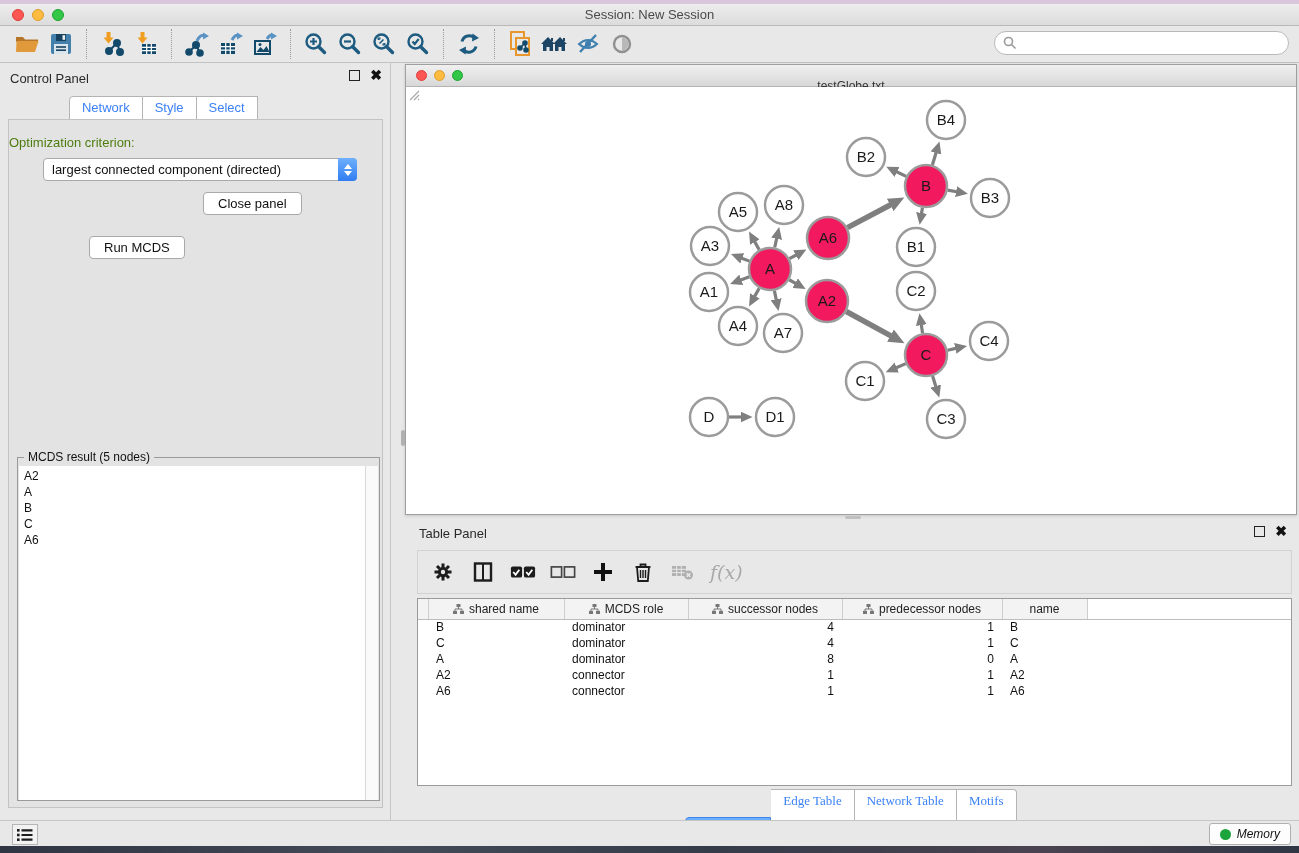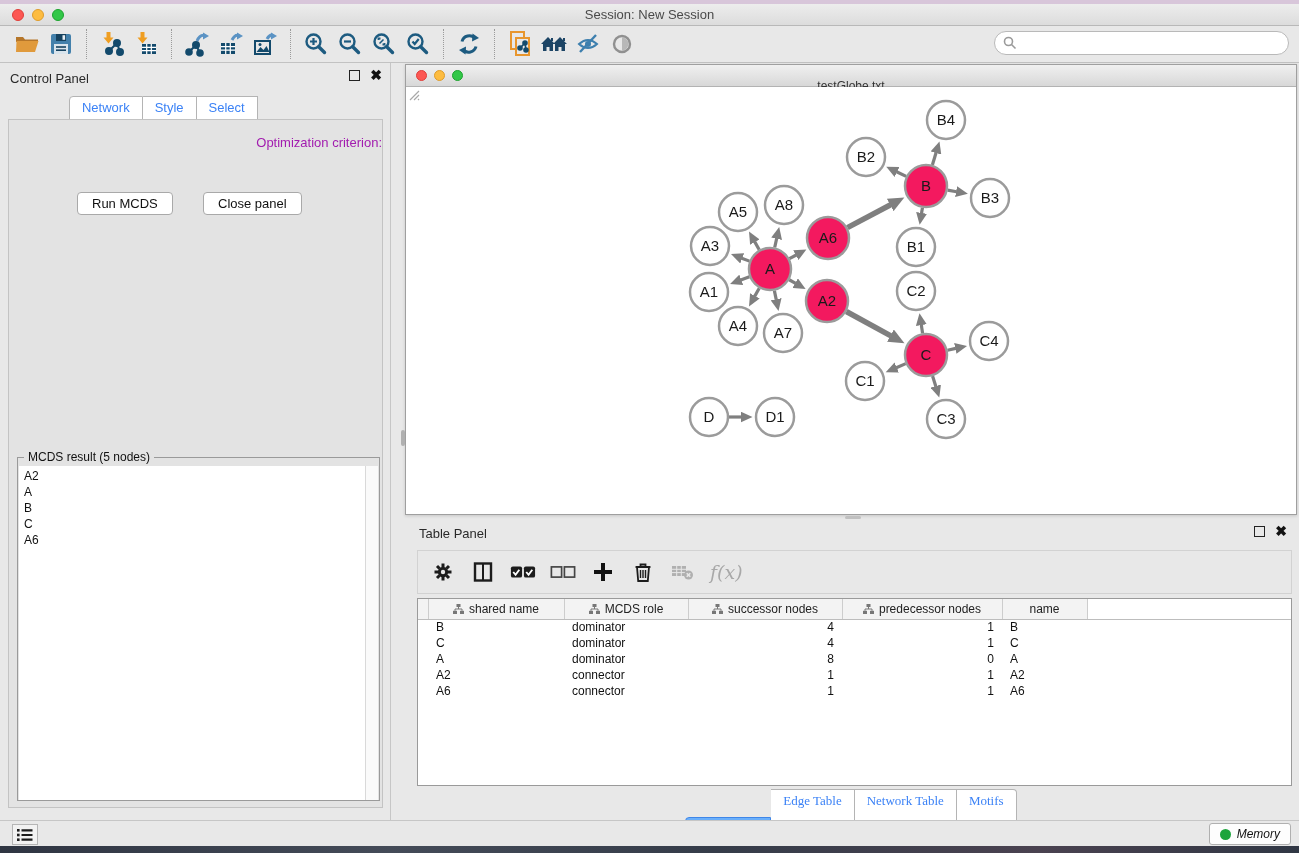--- a/index.html
+++ b/index.html
@@ -44,21 +44,21 @@
   .win-btns { position:absolute; right:8px; top:7px; display:flex; gap:10px; align-items:center; }
   .float-glyph { width:11px; height:11px; border:1.5px solid #222; display:inline-block; }
   .close-glyph { font-size:14px; font-weight:bold; color:#111; line-height:11px; }
   .seg { display:inline-flex; }
   .seg .tab { background:#fff; border:1px solid #b4b4b4; border-left:none; padding:3px 12px 4px; font-size:13px; color:#3b82f6; white-space:nowrap; }
   .seg .tab:first-child { border-left:1px solid #b4b4b4; border-radius:4px 0 0 4px; }
   .seg .tab:last-child { border-radius:0 4px 4px 0; }
   .seg .tab.sel { background:linear-gradient(#6db1fb,#2f87f4); border-color:#3f86e8; color:#fff;margin-top:28px; }
   .cp-tabs-row { position:absolute; left:0; top:33px; width:100%; text-align:center; }
   .cp-content { position:absolute; left:8px; top:56px; width:375px; height:689px; background:#e3e3e3; border:1px solid #c3c3c3; }
-  .opt-label { position:absolute; left:0; top:15px; width:100%; text-align:right; font-size:13px; color:#a21caf; }
+  .opt-label { position:absolute; left:0; top:15px; width:100%; text-align:left; font-size:13px; color:#4d7c0f; }
   .dropdown { position:absolute; left:34px; top:38px; width:314px; height:23px; background:#fff; border:1px solid #a9a9a9; border-radius:4px; display:flex; align-items:center; }
   .dropdown .dd-value { flex:1; font-size:13px; color:#111; padding-left:8px; white-space:nowrap; overflow:hidden; }
   .dd-stepper { width:19px; height:23px; margin:-1px -1px -1px 0; border-radius:0 4px 4px 0; background:linear-gradient(#6fb0fc,#2f7df2); display:flex; flex-direction:column; align-items:center; justify-content:center; gap:2px; }
   .dd-stepper i { width:0; height:0; border-left:4px solid transparent; border-right:4px solid transparent; display:block; }
   .dd-up { border-bottom:5px solid #fff; }
   .dd-down { border-top:5px solid #fff; }
   .cp-btn { position:absolute; top:72px; height:23px; background:#fff; border:1px solid #a9a9a9; border-radius:4px; font-size:13px; color:#111; font-family:inherit; padding:0 14px; }
   .groupbox { position:absolute; left:8px; top:337px; width:363px; height:344px; border:1px solid #9a9a9a; }
   .groupbox .legend { position:absolute; left:6px; top:-8px; background:#e3e3e3; padding:0 4px; font-size:12px; color:#111; }
   .mcds-list { position:absolute; left:1px; top:8px; width:347px; height:334px; background:#fff; list-style:none; padding:2px 0 0 5px; font-size:12px; color:#111; }
@@ -269,21 +269,28 @@
     </span>
   </div>
   <div class="cp-tabs-row"><span class="seg" id="cp-tabs">
         <span class="tab">Network</span>
         <span class="tab">Style</span>
         <span class="tab">Select</span>
         <span class="tab sel">MCDS</span>
       </span></div>
   <div class="cp-content">
     <div class="opt-label">Optimization criterion:</div>
-    <button class="cp-btn" style="left:68px;">Run MCDS</button>
+    <div class="dropdown">
+      <span class="dd-value">largest connected component (directed)</span>
+      <span class="dd-stepper">
+          <i class="dd-up"></i>
+          <i class="dd-down"></i>
+        </span>
+    </div>
+    <button class="cp-btn" style="left:80px;margin-top:44px;">Run MCDS</button>
     <button class="cp-btn" style="left:194px;">Close panel</button>
     <div class="groupbox">
       <span class="legend">MCDS result (5 nodes)</span>
       <ul class="mcds-list" id="mcds-list">
           <li>A2</li>
           <li>A</li>
           <li>B</li>
           <li>C</li>
           <li>A6</li>
         </ul>

